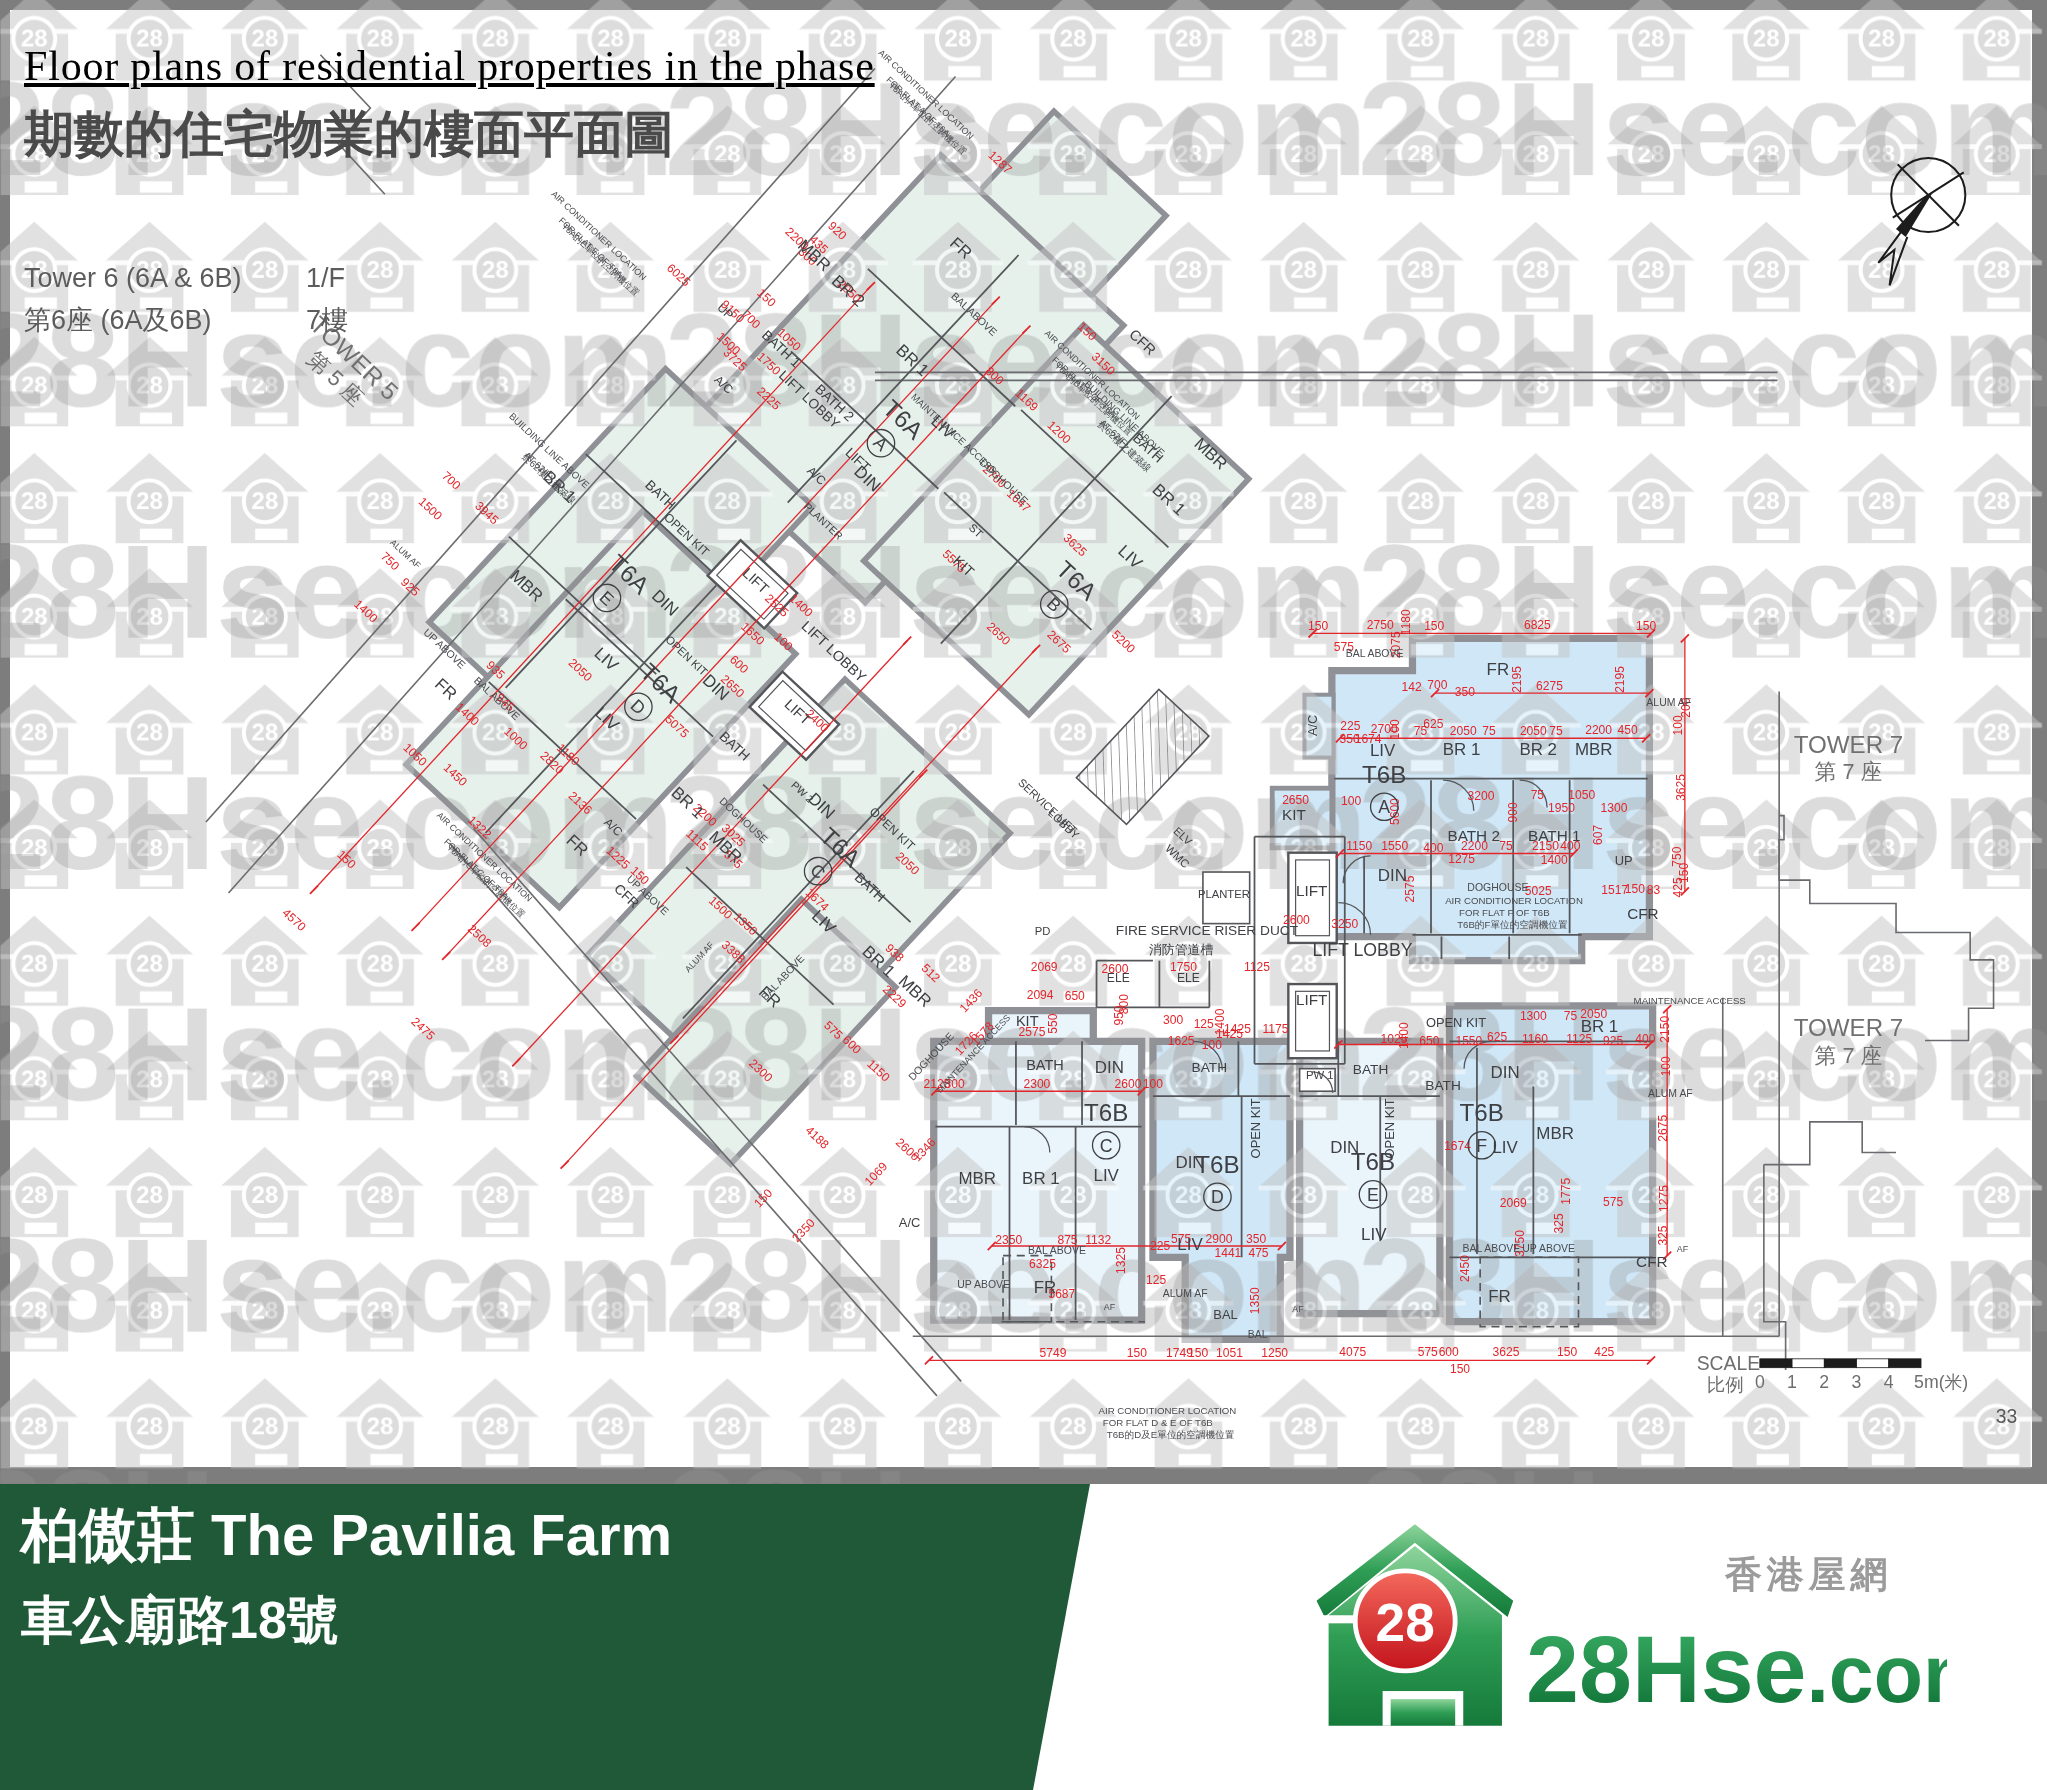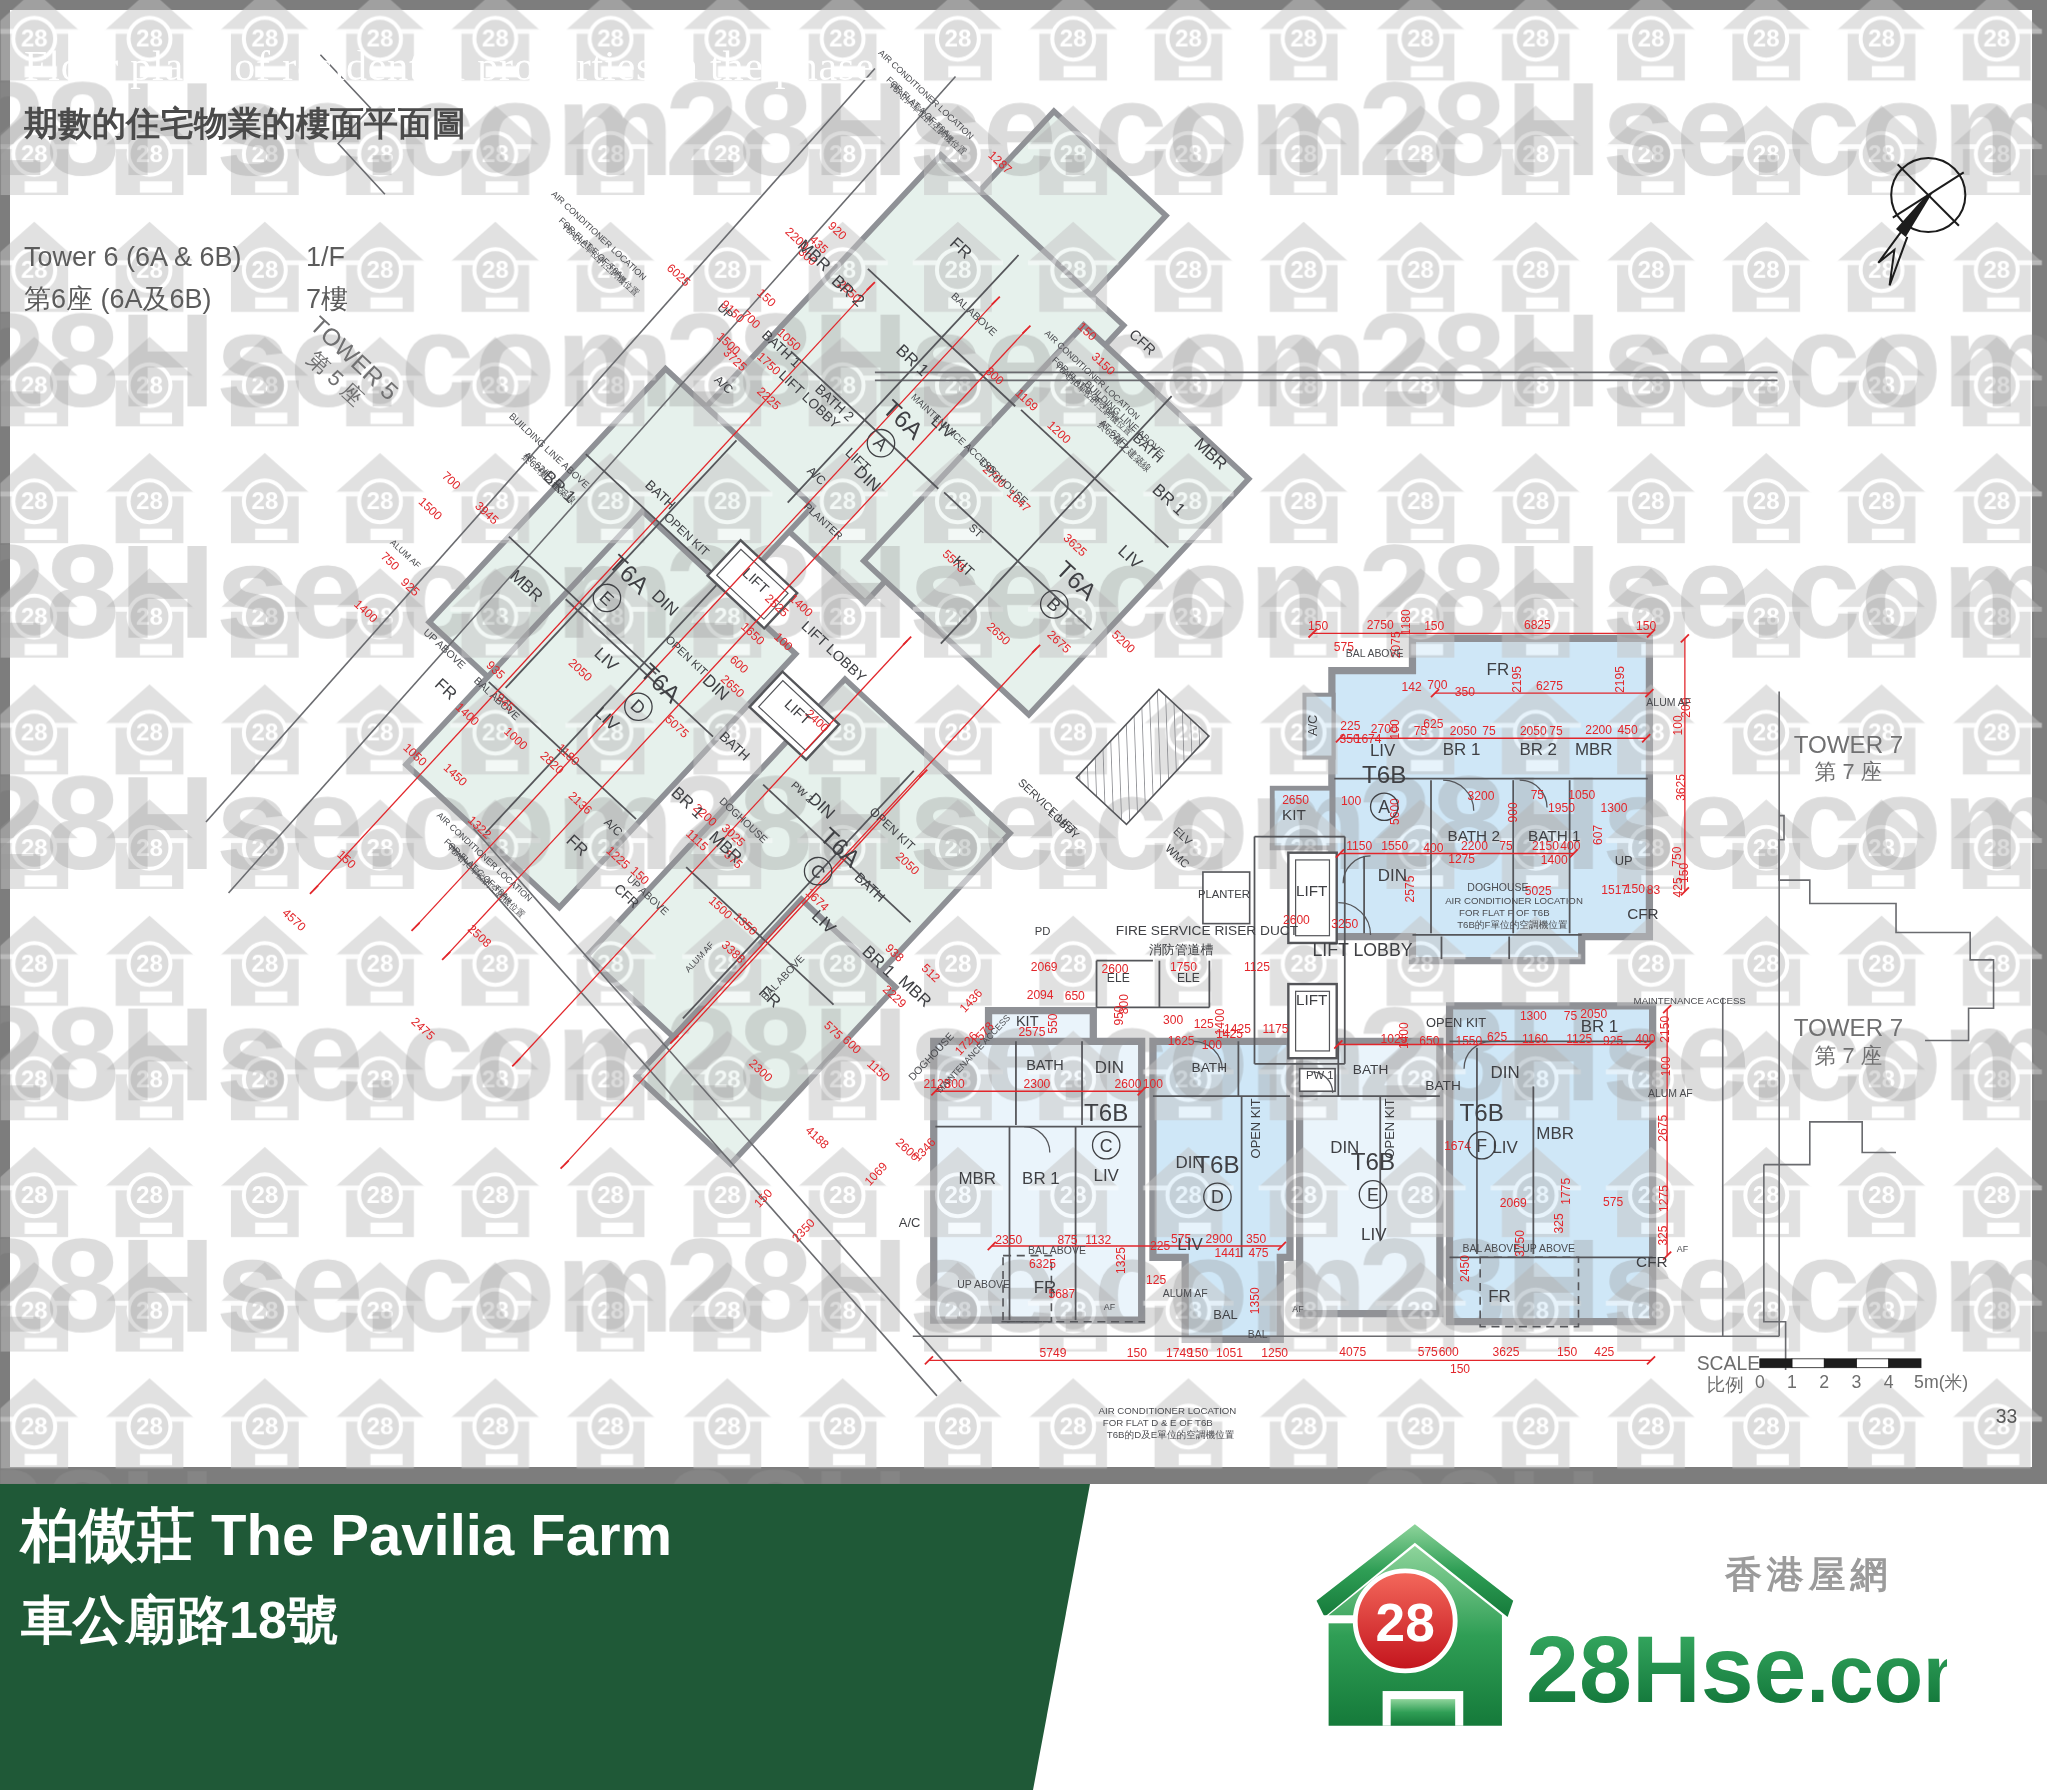--- a/index.html
+++ b/index.html
@@ -1,21 +1,21 @@
 <!DOCTYPE html>
 <html style="font-size:13px"><head>
 <meta charset="utf-8">
 <style>
   html,body{margin:0;padding:0;background:#7d7d7d;width:2048px;height:1790px;overflow:hidden;}
   .stage{position:absolute;top:0;left:0;width:2048px;height:1790px;font-family:"Liberation Sans",sans-serif;}
   .page-bg{position:absolute;left:9.7px;top:9.7px;width:2022px;height:1457px;background:#ffffff;}
   #plan-svg{position:absolute;left:0;top:0;pointer-events:none;}
   .header{position:absolute;left:24px;top:42px;color:#4c4c4c;}
-  .title-en{font-family:"Liberation Serif",serif;font-size:42px;letter-spacing:0.8px;color:#ffffff;}
-  .title-zh{font-family:"Liberation Serif",serif;font-size:34px;font-weight:bold;margin-top:11.3px;color:#4a4a4a;}
+  .title-en{font-family:"Liberation Serif",serif;font-size:42px;letter-spacing:0.8px;color:#000000;text-decoration:underline;}
+  .title-zh{font-family:"Liberation Serif",serif;font-size:50px;font-weight:bold;margin-top:11.3px;color:#4a4a4a;}
   .tower-info{margin-top:95px;font-size:27px;color:#5c5c5c;}
   .tower-info .row{display:flex;margin-bottom:8px;align-items:flex-end;}
   .tower-info .tw{width:282px;}
   .footer{position:absolute;left:0;top:1484px;width:2048px;height:306px;background:#ffffff;}
   .footer-green{position:absolute;left:0;top:0;width:1090px;height:306px;background:#1f5937;
     clip-path:polygon(0 0,1090px 0,1033px 306px,0 306px);}
   .fline{position:absolute;left:21px;color:#ffffff;font-weight:bold;white-space:nowrap;}
   .fline1{top:13px;font-size:58px;}
   .fline2{top:102px;font-size:52px;}
   .fline3{top:179px;font-size:47px;}

